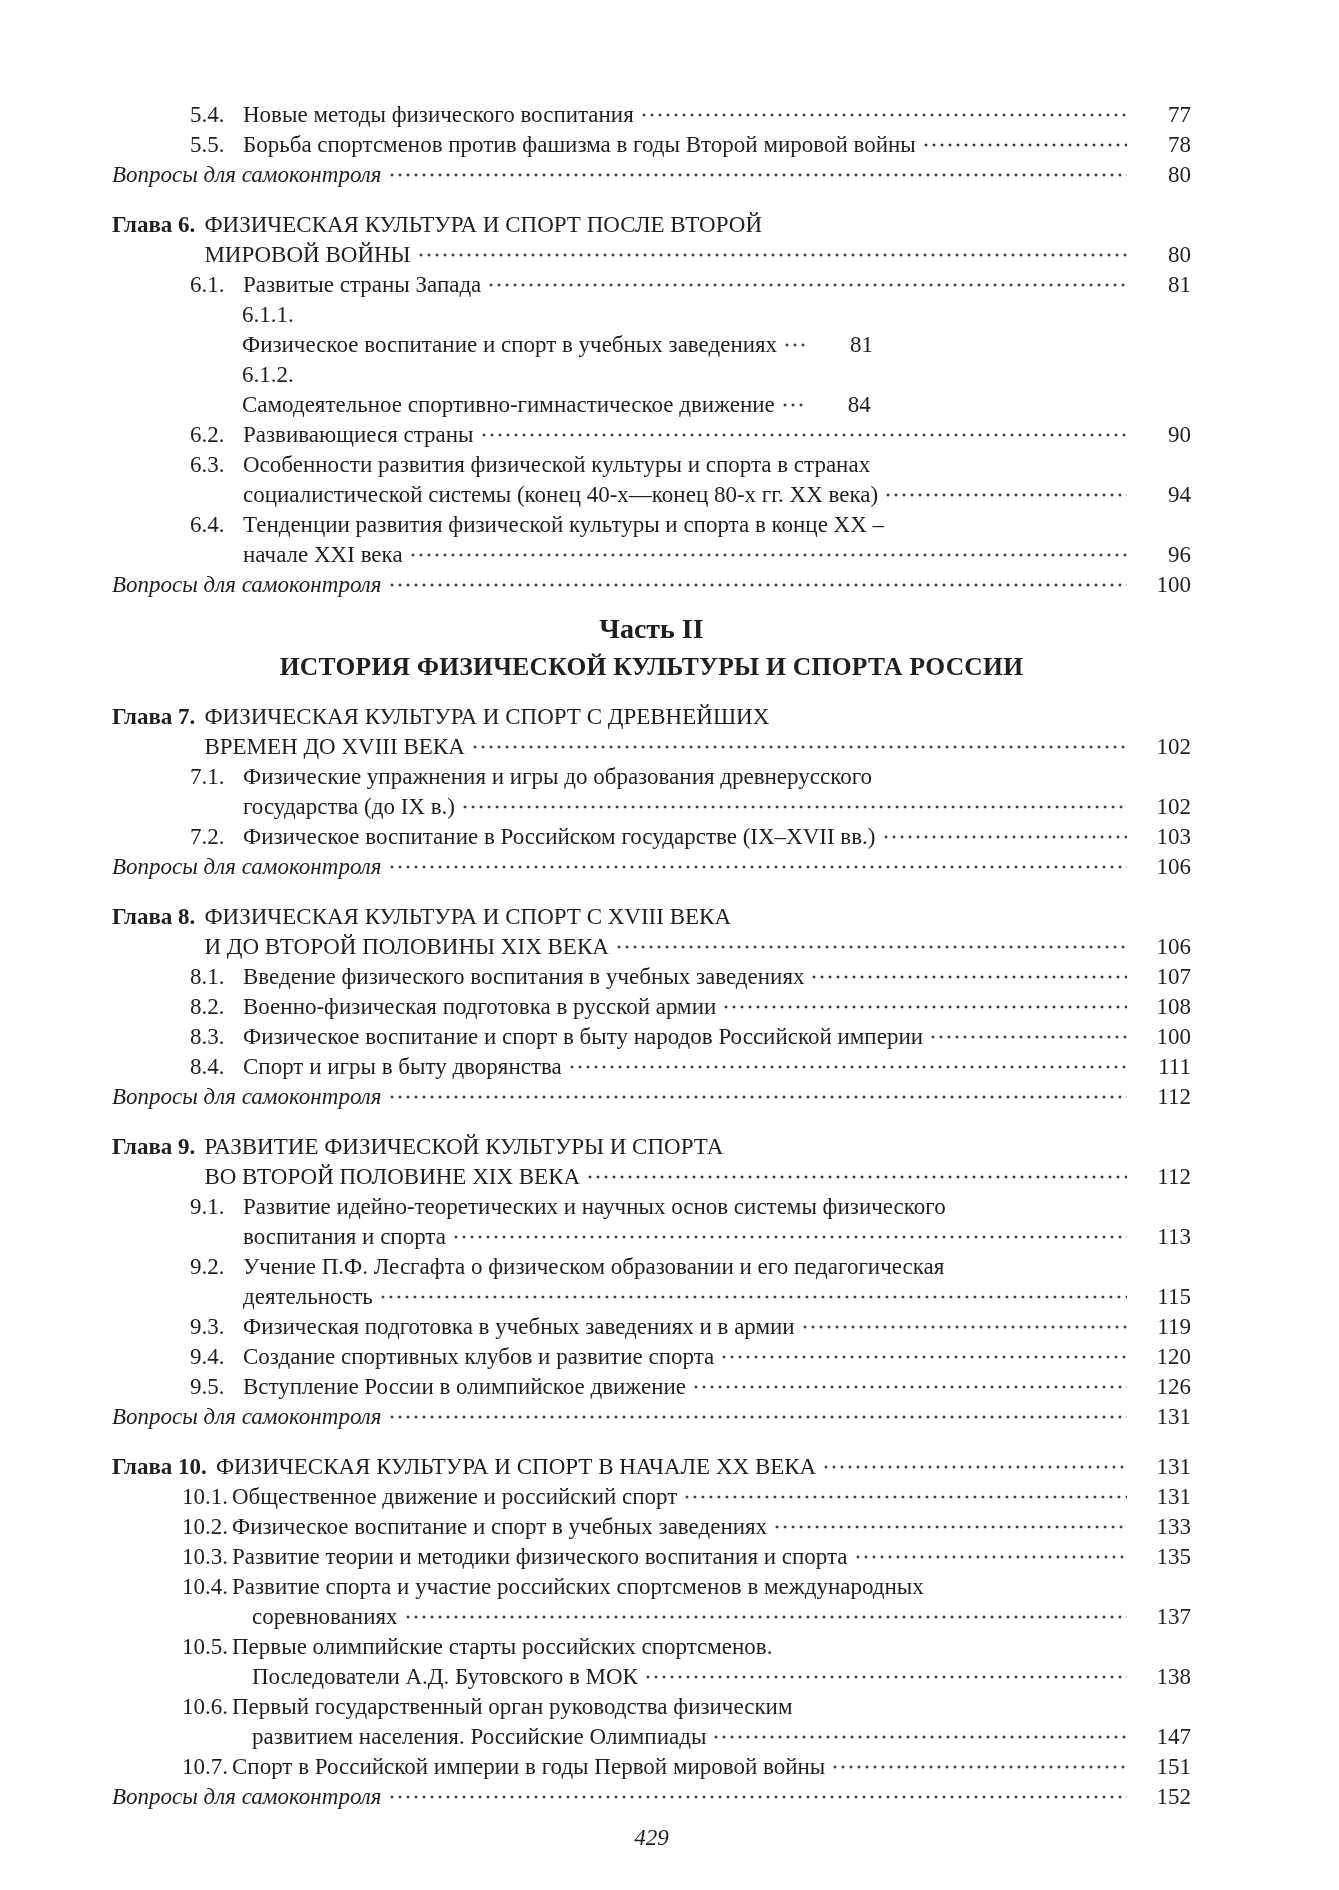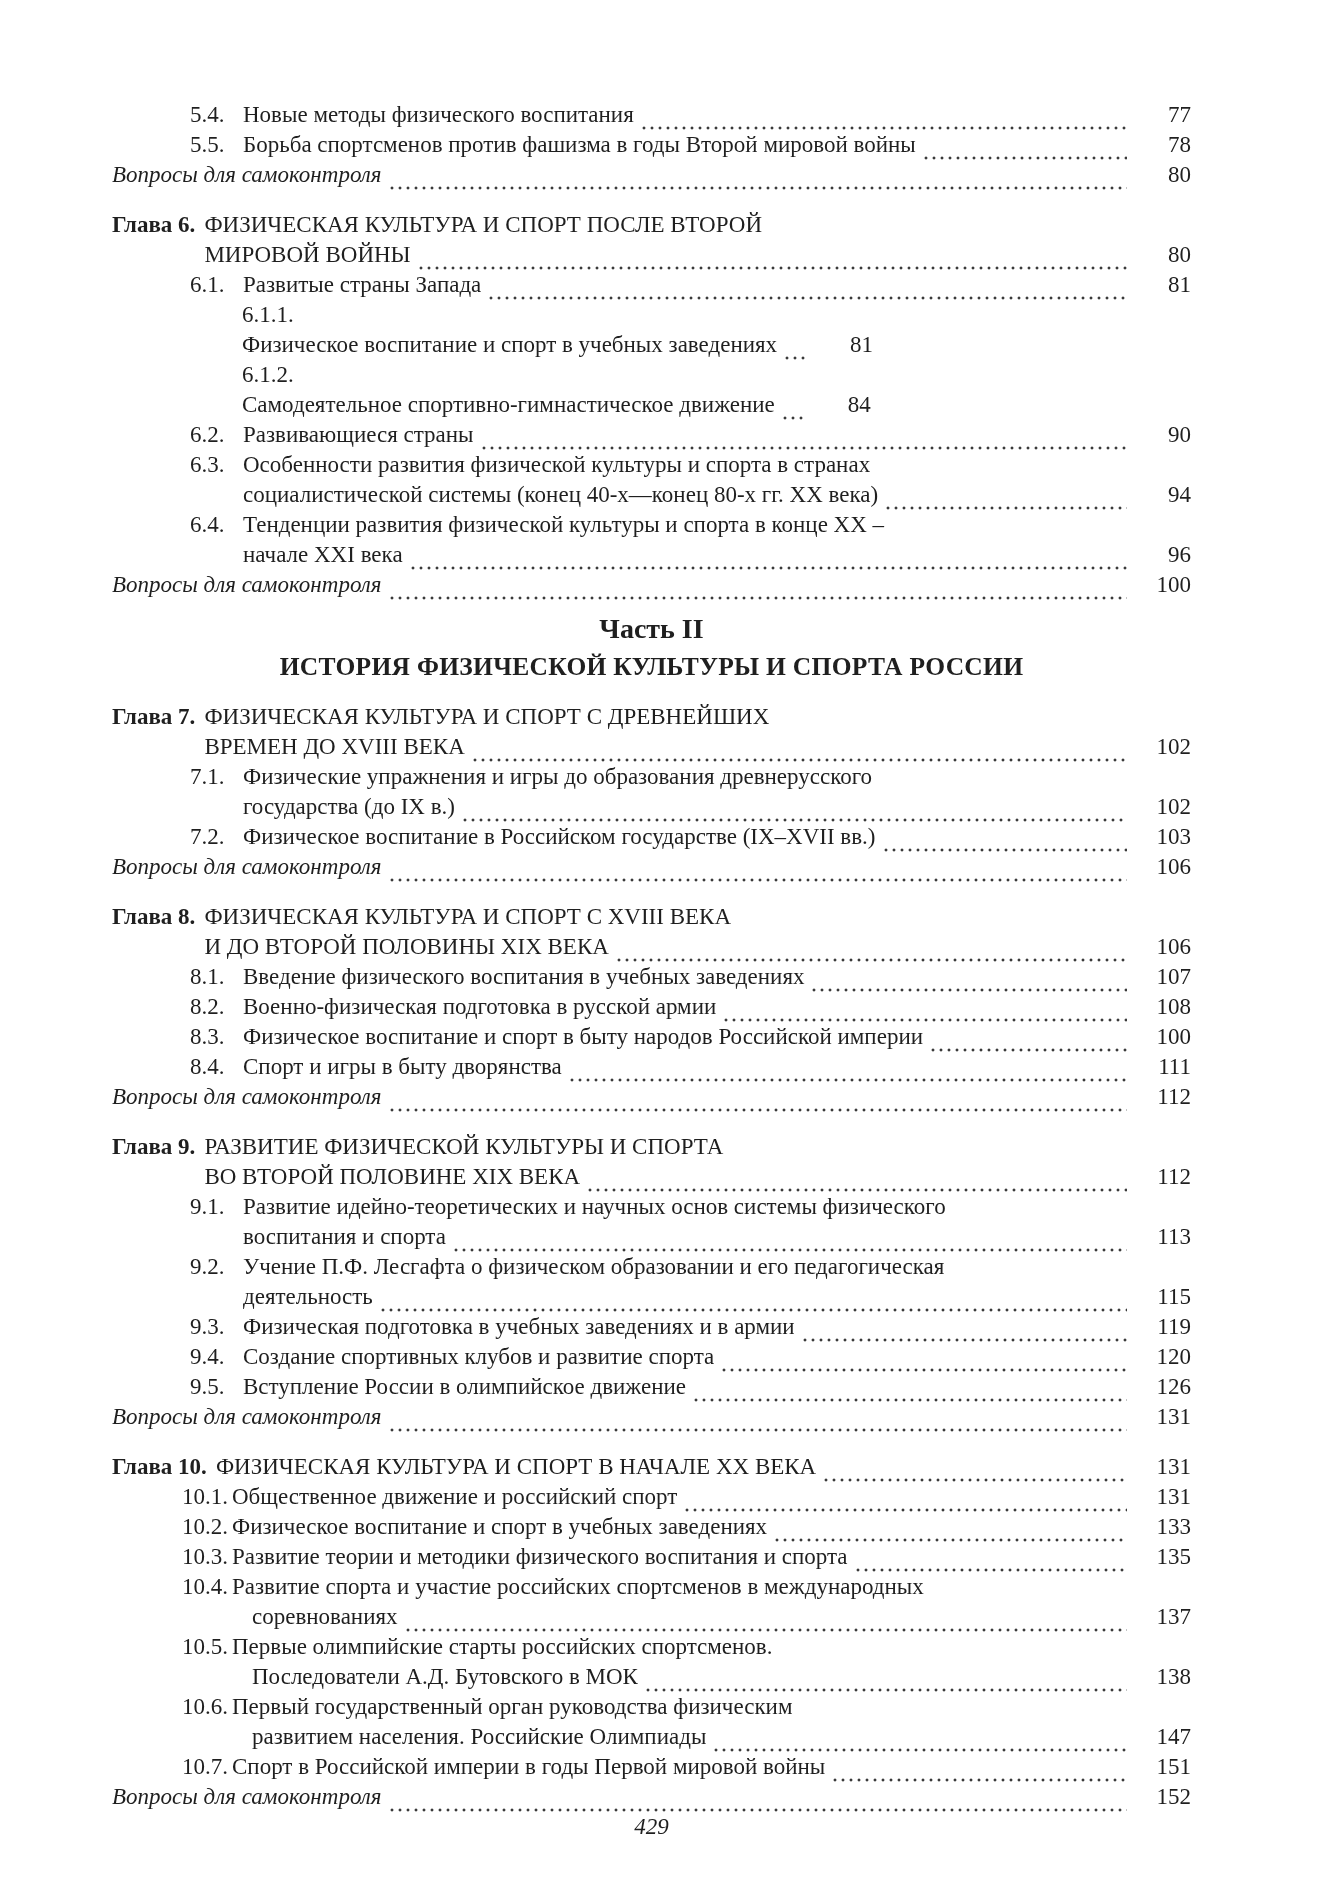--- a/index.html
+++ b/index.html
@@ -7,26 +7,27 @@
     position:relative;
     width:1339px; height:1890px;
     box-sizing:border-box;
     margin:0 auto;
     background:#ffffff;
     padding:100px 148px 0 112px;
     display:flex; flex-direction:column;
     font-family:"Liberation Serif","DejaVu Serif",serif;
     font-size:23px; line-height:30px;
     color:#1f1f1f;
+    gap:11px;
   }
   .toc { display:block; }
   .entry { display:block; }
   .entry.item, .entry.ch { display:flex; align-items:flex-start; }
   .entry .body { flex:1 1 auto; min-width:0; display:block; }
-  .line { display:flex; align-items:flex-end; }
+  .line { display:flex; align-items:center; }
   .txt { white-space:nowrap; }
   .num { flex:0 0 auto; white-space:nowrap; }
 
   .item.lvl1  { margin-left:78px;  }
   .item.lvl1  .num { width:53px; }
   .item.lvl2  { margin-left:130px;flex-direction:column; }
   .item.lvl2  .num { width:56px; }
   .item.lvl1w { margin-left:70px;  }
   .item.lvl1w .num { width:50px; }
   .item.lvl1w .line.cont { padding-left:20px; }

